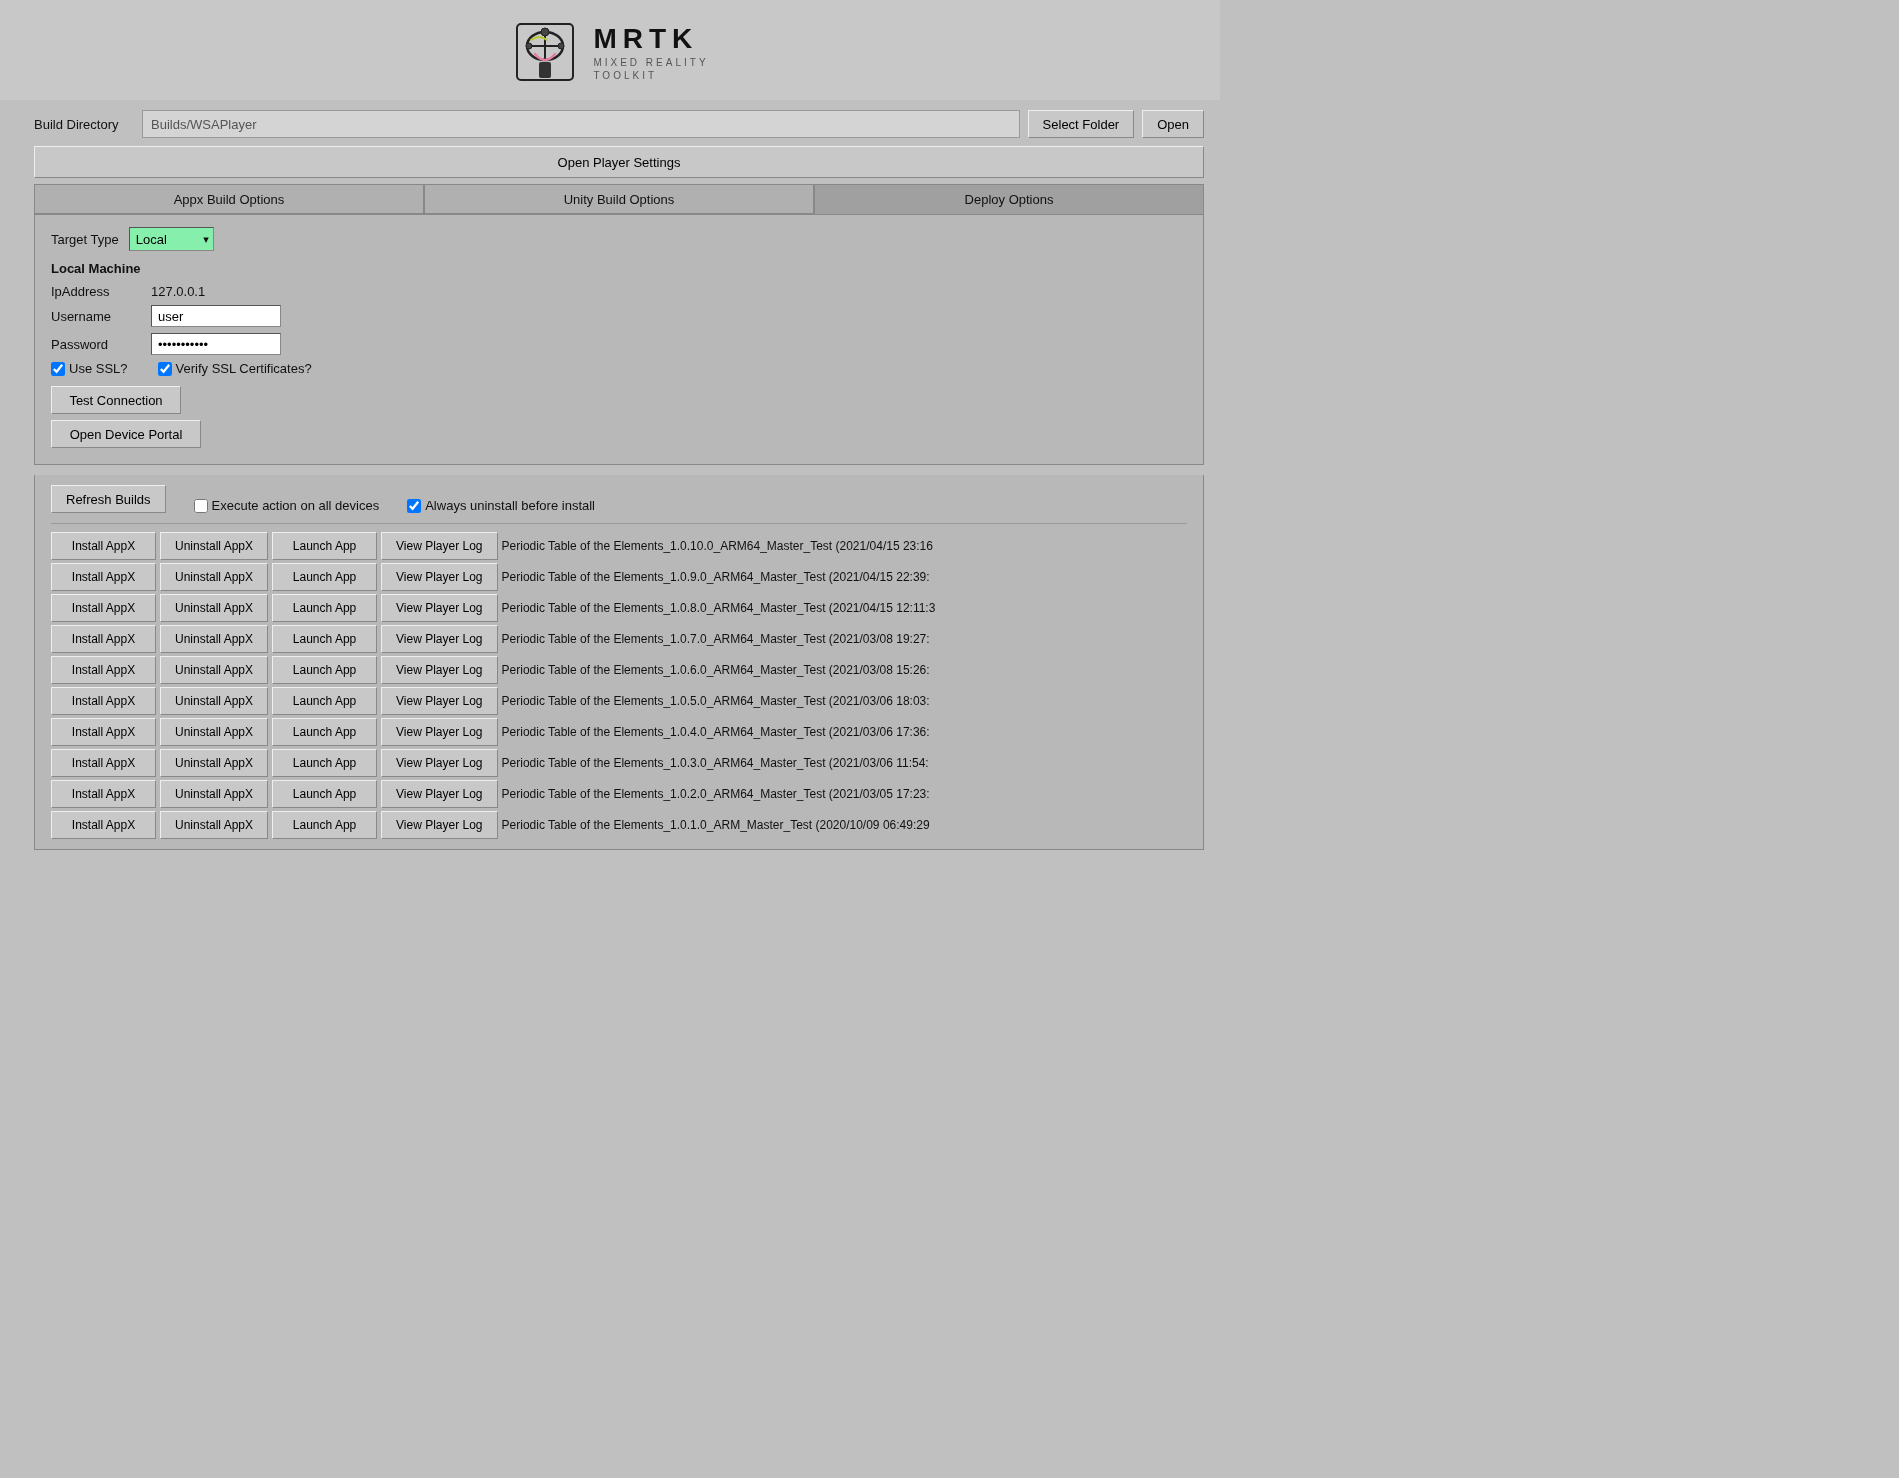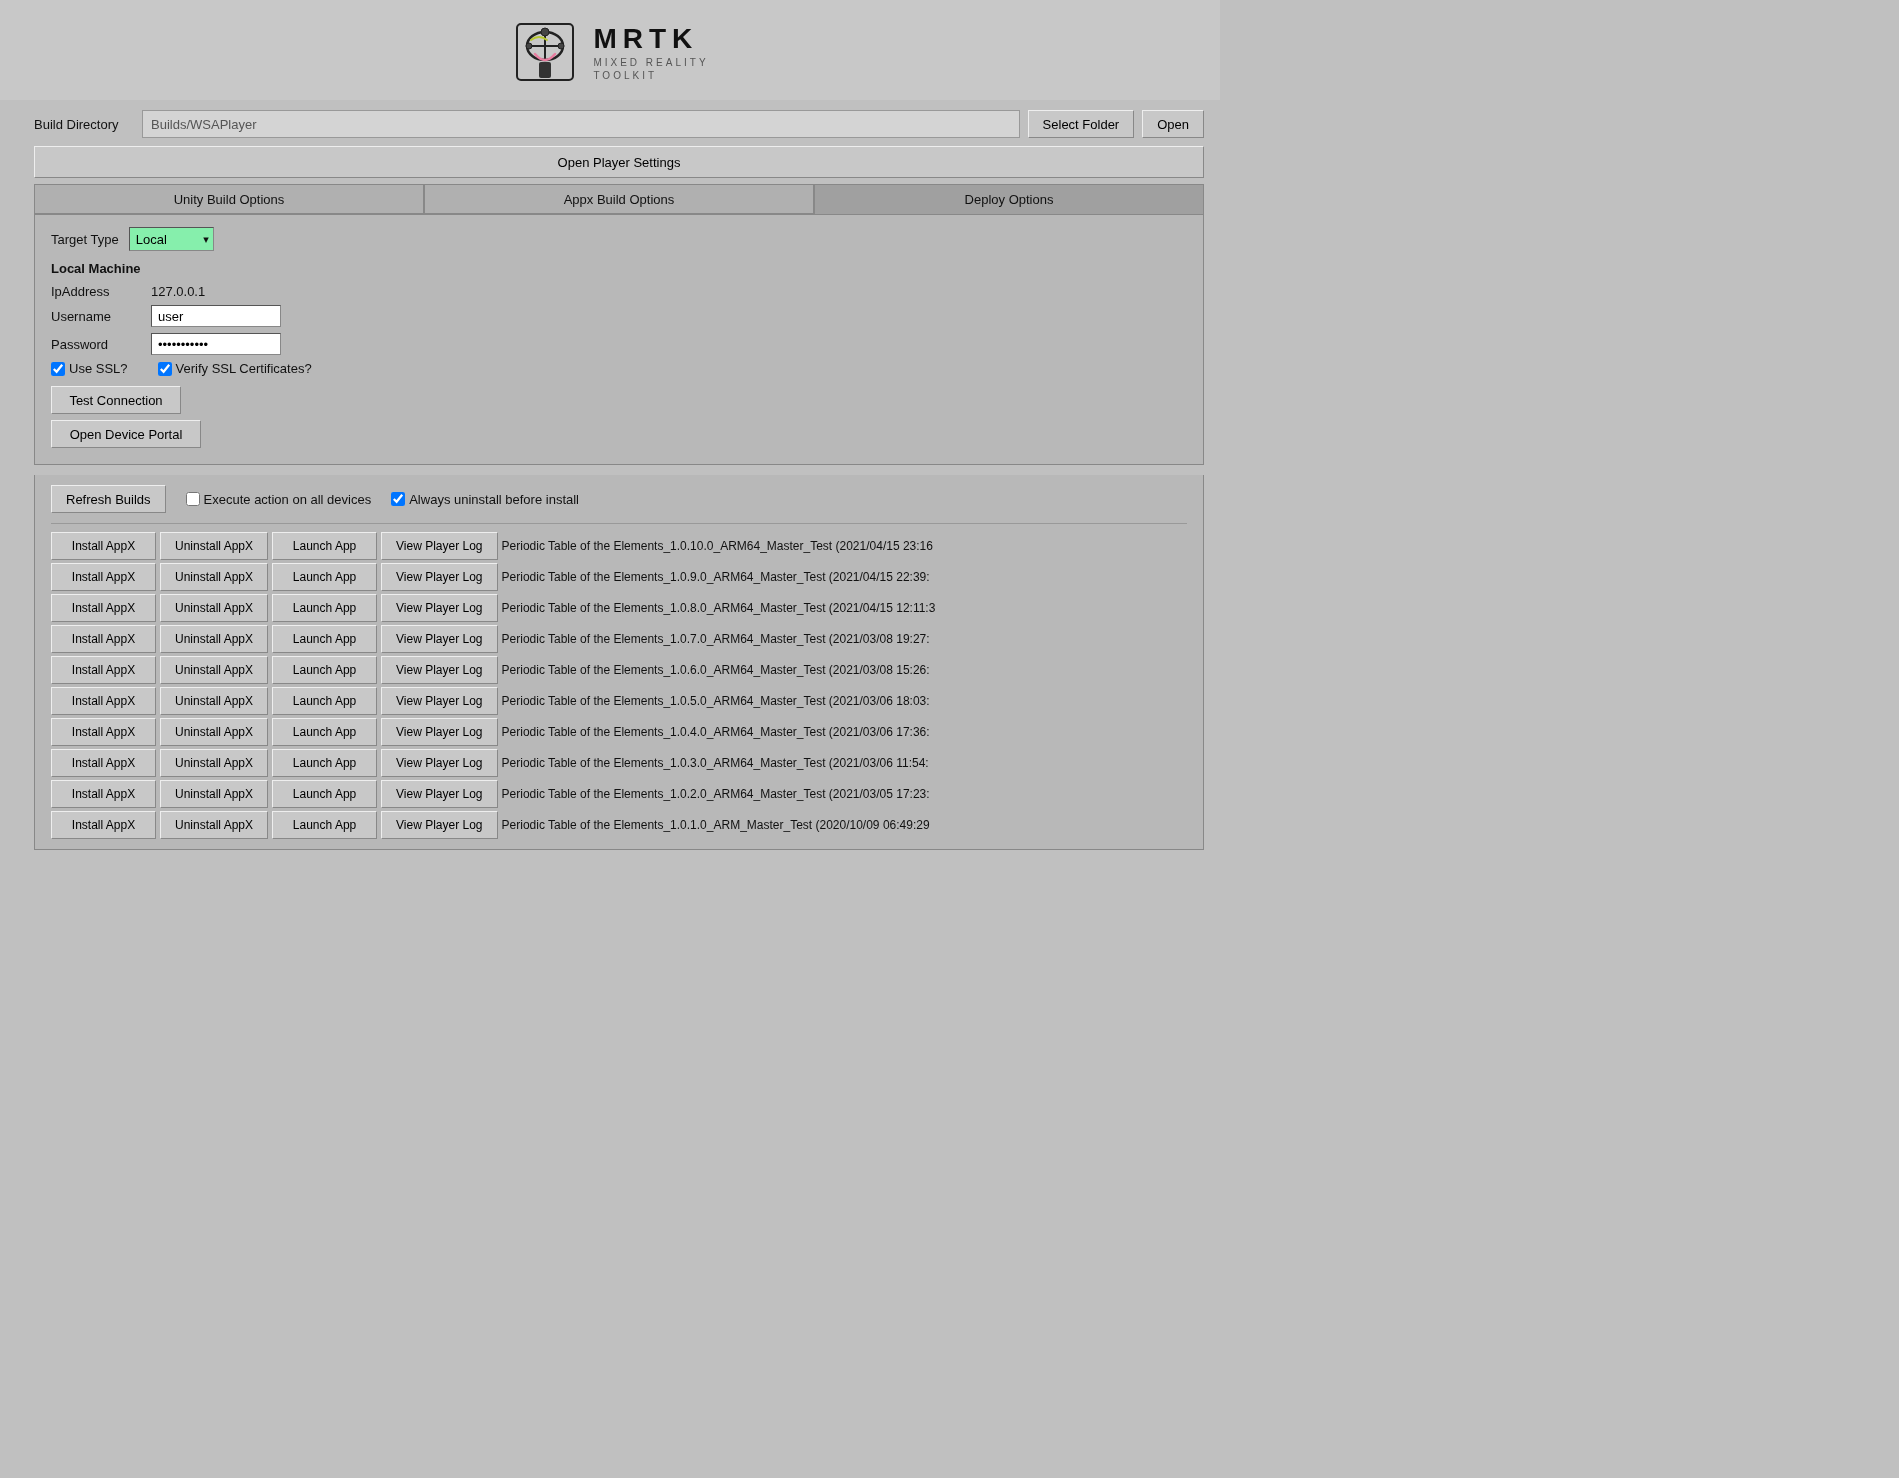--- a/index.html
+++ b/index.html
@@ -226,22 +226,22 @@
     .builds-section {
       margin-top: 10px;
       background: #b8b8b8;
       padding: 10px 16px;
       border: 1px solid #888;
       border-top: none;
     }
 
     .builds-controls {
       display: flex;
-      align-items: center;
-      gap: 20px;
+      align-items: flex-end;
+      gap: 28px;
       margin-bottom: 10px;
     }
 
     .builds-list {
       display: flex;
       flex-direction: column;
       gap: 3px;
       margin-top: 8px;
     }
 
@@ -310,24 +310,24 @@
     <button class="btn">Select Folder</button>
     <button class="btn">Open</button>
   </div>
 
   <div class="top-actions">
     <button class="btn btn-wide">Open Player Settings</button>
   </div>
 
   <div class="tabs-row">
     <div class="tab">
+      <span>Appx Build Options</span>
+    </div>
+    <div class="tab">
       <span>Unity Build Options</span>
-    </div>
-    <div class="tab">
-      <span>Appx Build Options</span>
     </div>
     <div class="tab active">
       <span>Deploy Options</span>
     </div>
   </div>
 
   <div class="panel">
 
     <div class="target-type-row">
       <span class="target-label">Target Type</span>

